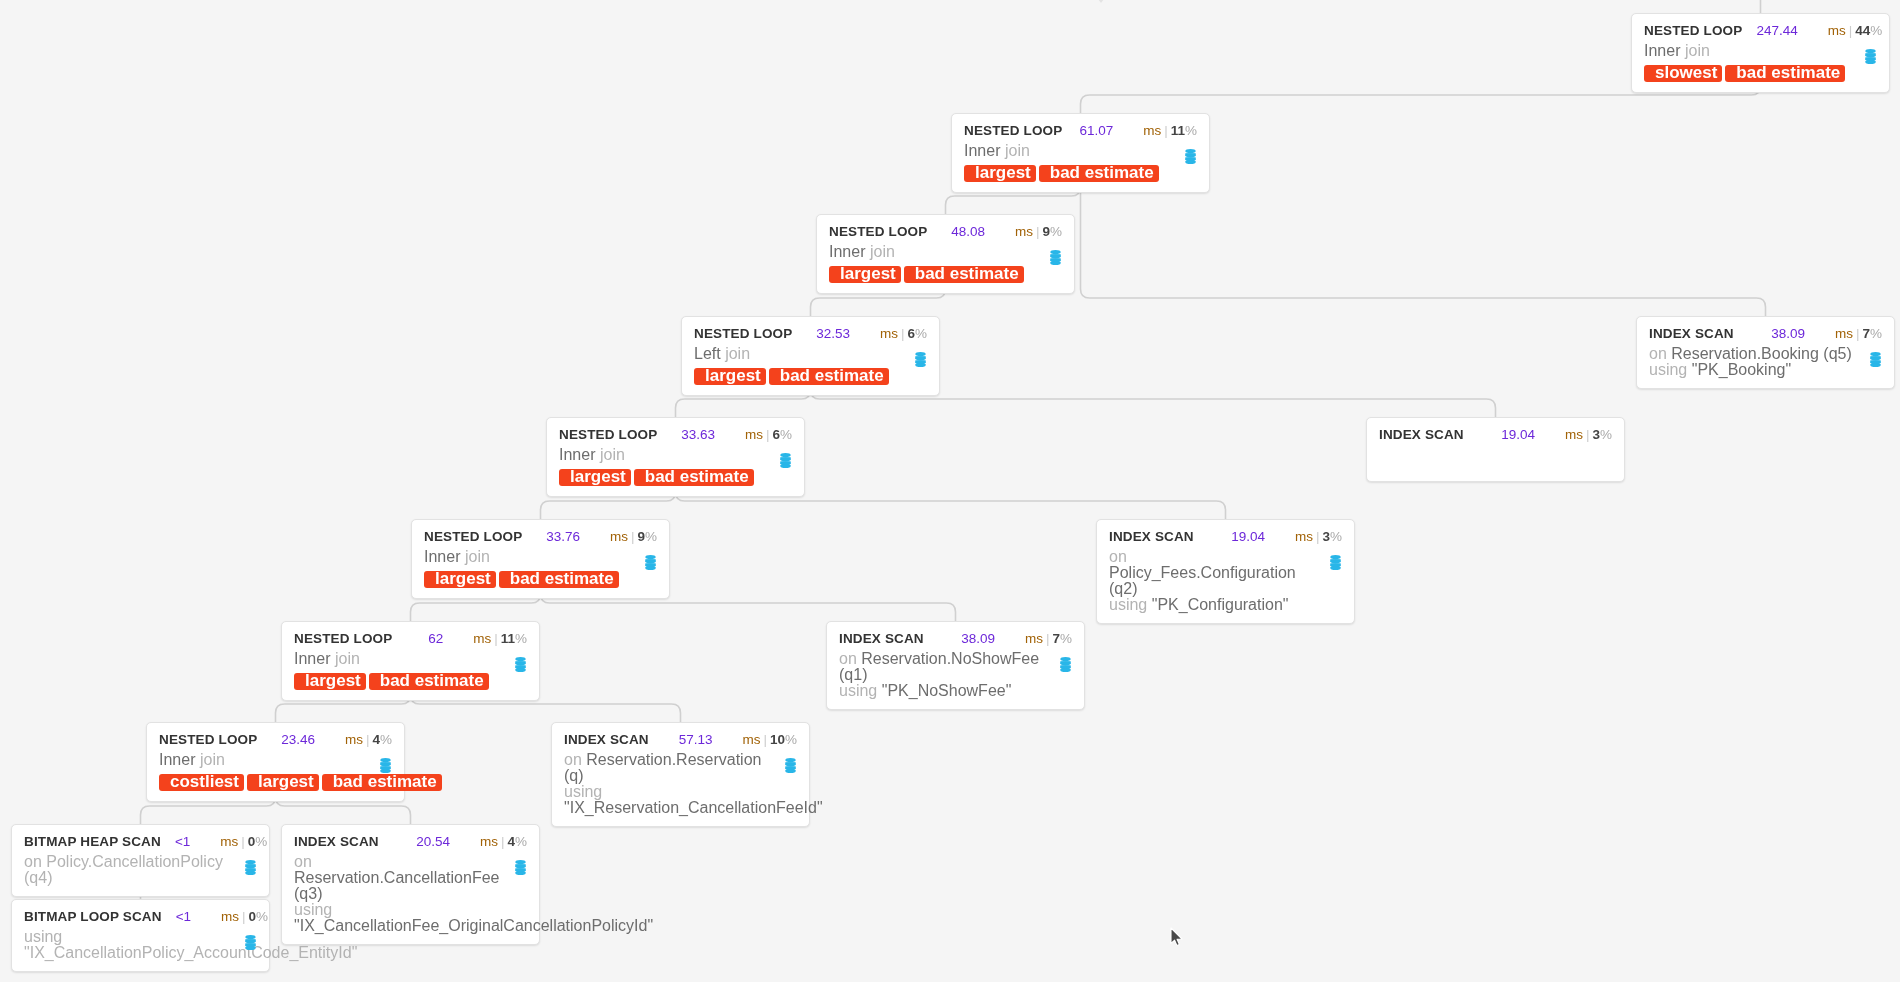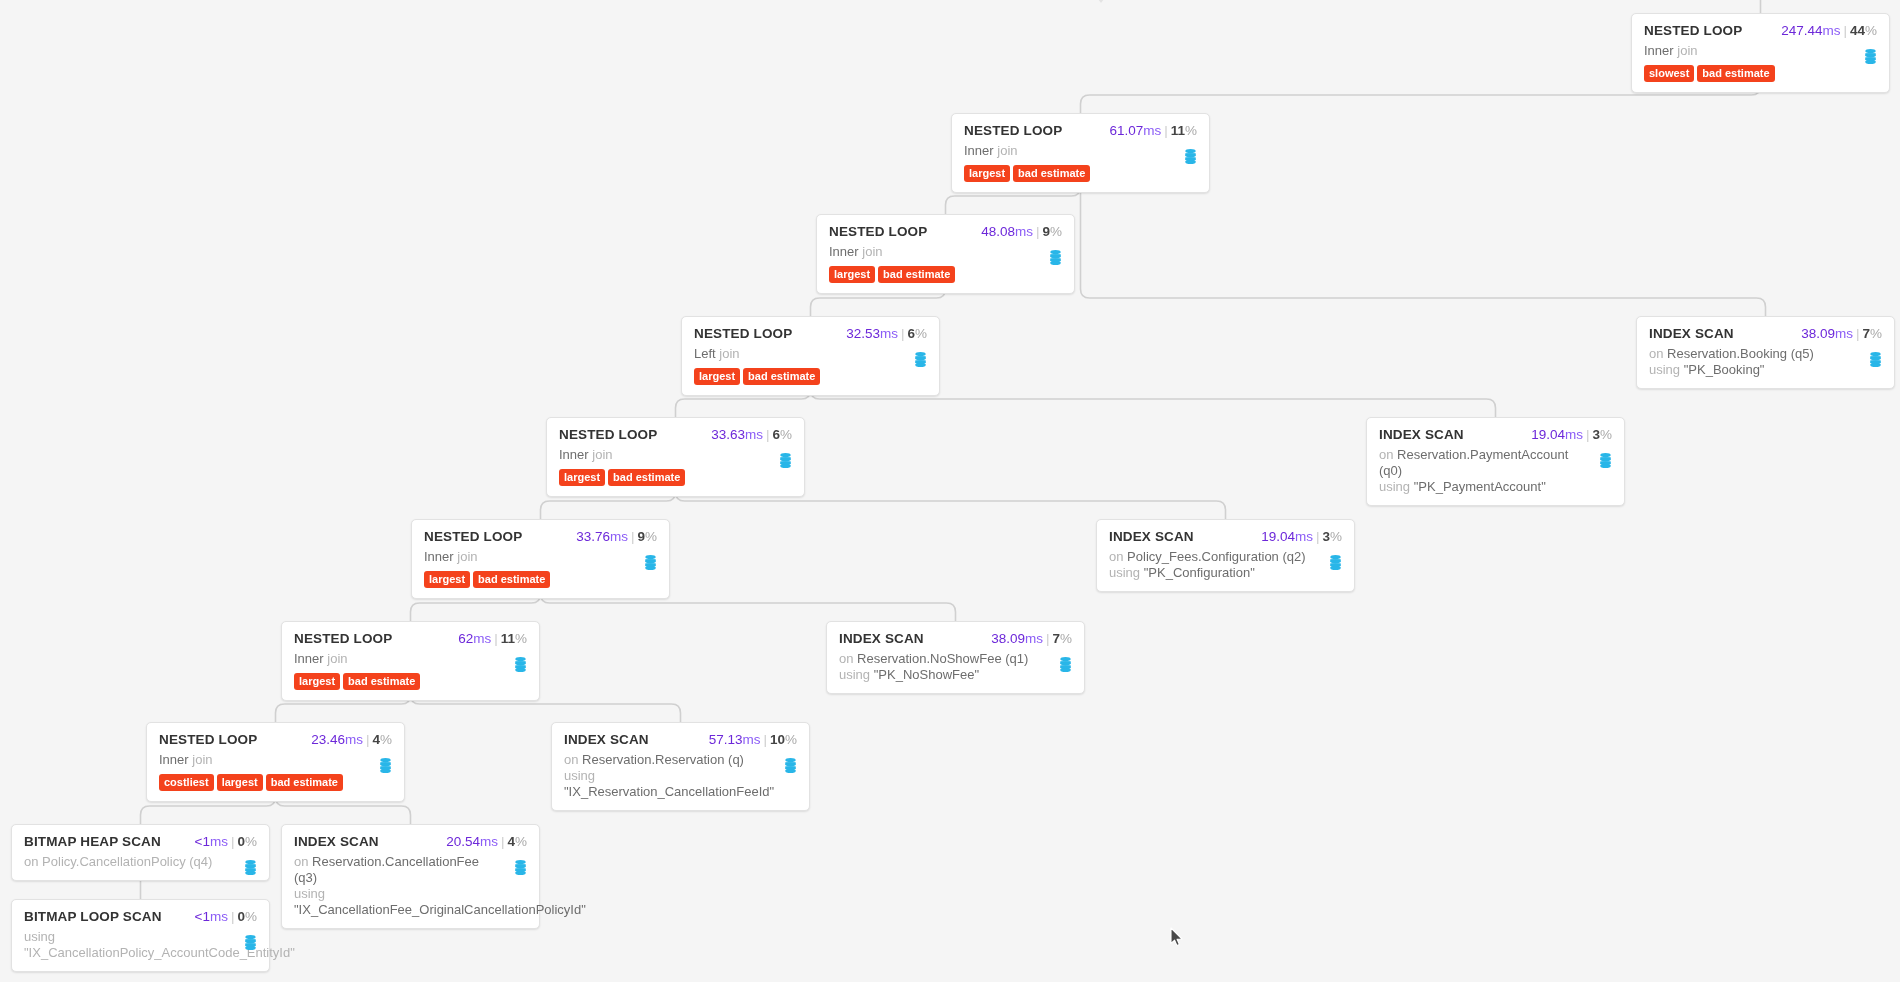--- a/index.html
+++ b/index.html
@@ -34,51 +34,51 @@
     font-size:13.5px;
     color:#333333;
     letter-spacing:0.15px;
   }
   .node-metrics{
     font-size:13.5px;
     color:#888888;
     margin-left:14px;
   }
   .node-metrics .dur{color:#6d28d9;}
-  .node-metrics .unit{color:#8b5cf6;}
+  .node-metrics .unit{color:#a16207;padding-left:30px;}
   .node-metrics .sep{color:#cccccc;margin:0 3px;}
   .node-metrics .pct{color:#444444;font-weight:bold;}
   .node-metrics .pctsign{color:#aaaaaa;}
 
   .node-body{
     position:relative;
     margin-top:5px;
-    font-size:13px;
+    font-size:16px;
     color:#7a7a7a;
     line-height:16px;
     padding-right:26px;
   }
   .node-body .dim{color:#b3b3b3;}
   .node-body .strong{color:#6d6d6d;}
 
   .db-icon{
     position:absolute;
     right:0;
     top:6px;
     width:13px;height:15px;
   }
 
   .tags{margin-top:6px;display:flex;gap:3px;}
   .tag{
     background:#f4421c;
     color:#ffffff;
-    font-size:11px;
+    font-size:17px;
     font-weight:bold;
     border-radius:3px;
-    padding:2px 5px 3px 5px;
+    padding:2px 5px 3px 11px;
     line-height:12px;
     white-space:nowrap;
   }
 
   #cursor{position:absolute;width:14px;height:20px;pointer-events:none;}
   #top-marker{position:absolute;left:1093px;top:-5px;width:16px;height:10px;}
 </style>
 </head>
 <body>
 
@@ -210,29 +210,20 @@
         <div class="tags">
           <span class="tag">largest</span>
           <span class="tag">bad estimate</span>
         </div>
       </div>
       <div class="node" style="left: 1366px; top: 417px; width: 259px; min-height: 65px;">
         <div class="node-head">
           <span class="node-title">INDEX SCAN</span>
           <span class="node-metrics"><span class="dur">19.04</span><span class="unit">ms</span><span class="sep">|</span><span class="pct">3</span><span class="pctsign">%</span></span>
         </div>
-        <div class="node-body"><span class="dim">on</span> <span class="strong">Reservation.PaymentAccount (q0)</span><br><span class="dim">using</span> <span class="strong">"PK_PaymentAccount"</span><svg class="db-icon" viewBox="0 0 13 15">
-            <ellipse cx="6.5" cy="2.1" rx="5.2" ry="2.0" fill="#29b6e8"></ellipse>
-            <rect x="1.3" y="4.2" width="10.4" height="2.0" fill="#29b6e8"></rect>
-            <ellipse cx="6.5" cy="6.2" rx="5.2" ry="2.0" fill="#29b6e8"></ellipse>
-            <rect x="1.3" y="8.3" width="10.4" height="2.0" fill="#29b6e8"></rect>
-            <ellipse cx="6.5" cy="10.3" rx="5.2" ry="2.0" fill="#29b6e8"></ellipse>
-            <rect x="1.3" y="12.3" width="10.4" height="0.6" fill="#29b6e8"></rect>
-            <ellipse cx="6.5" cy="12.9" rx="5.2" ry="2.0" fill="#29b6e8"></ellipse>
-          </svg></div>
       </div>
       <div class="node" style="left: 411px; top: 519px; width: 259px; min-height: 74px;">
         <div class="node-head">
           <span class="node-title">NESTED LOOP</span>
           <span class="node-metrics"><span class="dur">33.76</span><span class="unit">ms</span><span class="sep">|</span><span class="pct">9</span><span class="pctsign">%</span></span>
         </div>
         <div class="node-body"><span class="strong">Inner</span> <span class="dim">join</span><svg class="db-icon" viewBox="0 0 13 15">
             <ellipse cx="6.5" cy="2.1" rx="5.2" ry="2.0" fill="#29b6e8"></ellipse>
             <rect x="1.3" y="4.2" width="10.4" height="2.0" fill="#29b6e8"></rect>
             <ellipse cx="6.5" cy="6.2" rx="5.2" ry="2.0" fill="#29b6e8"></ellipse>

